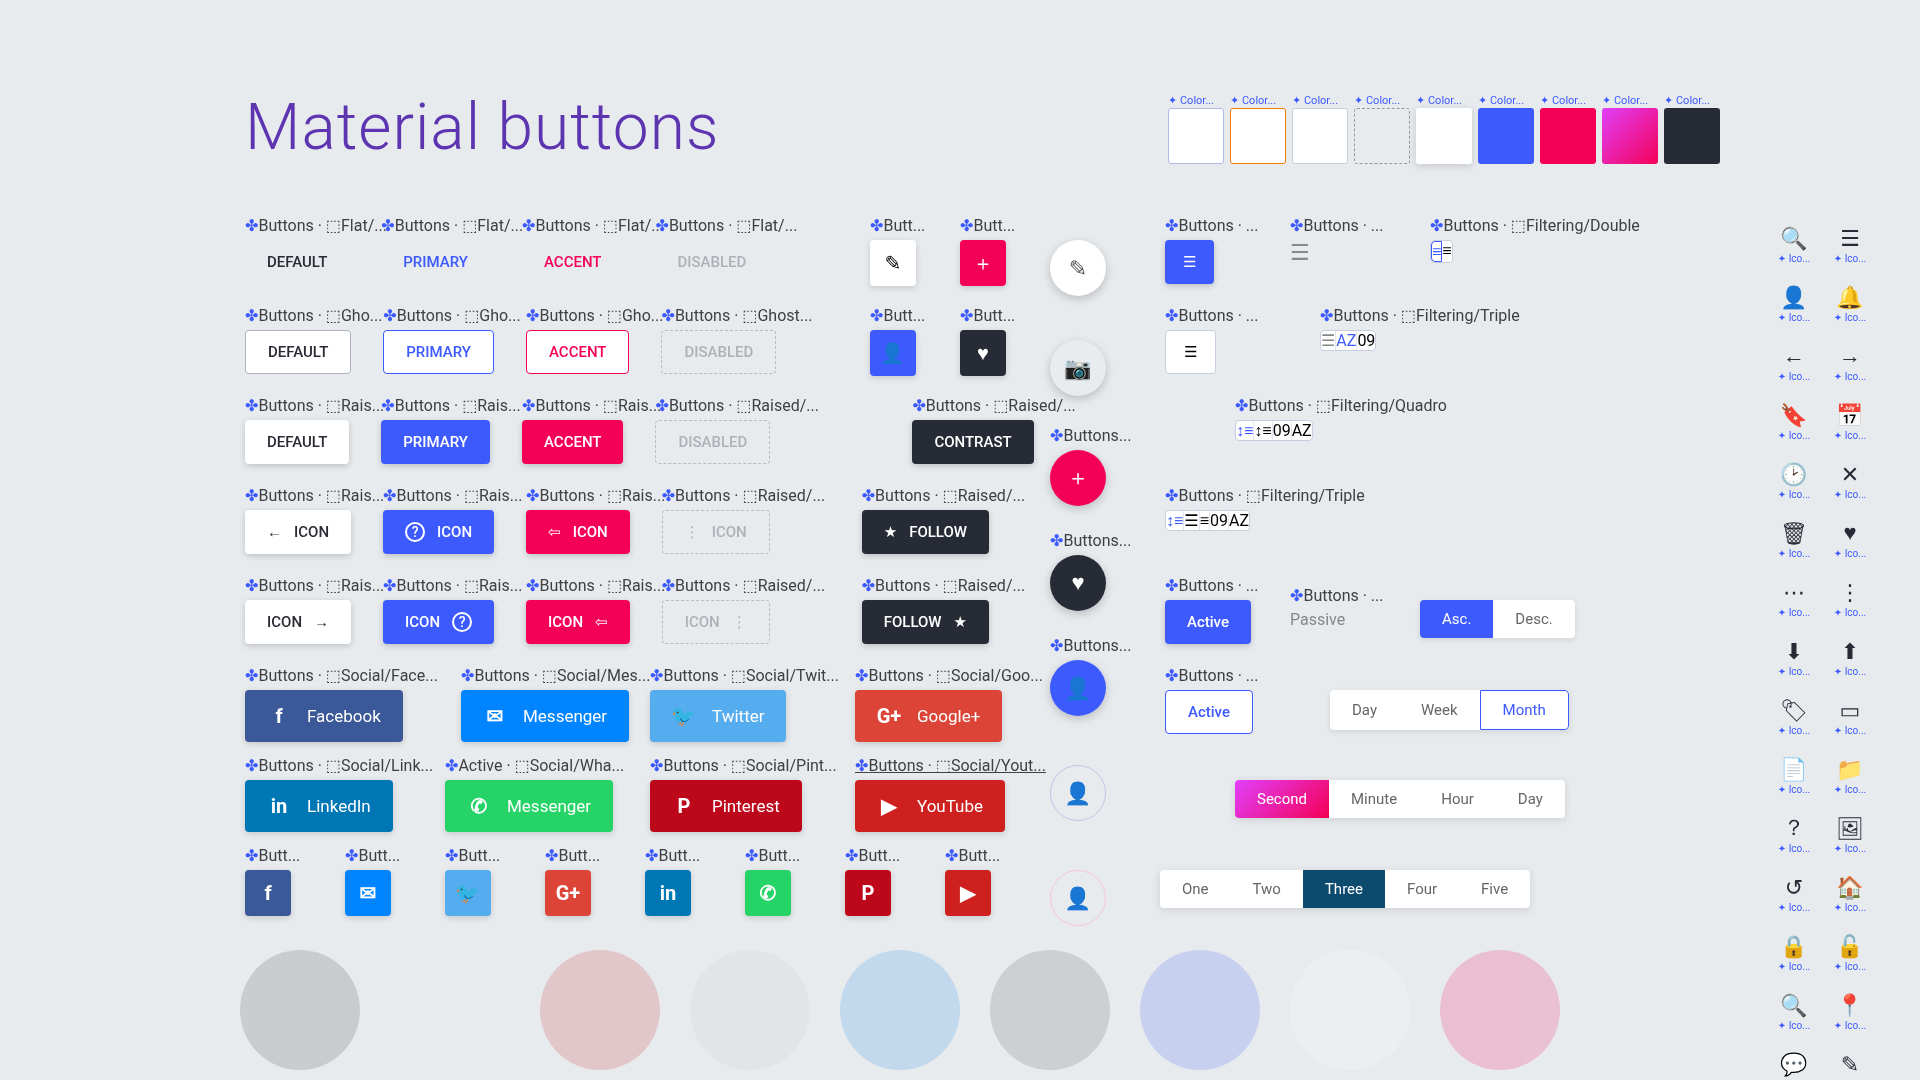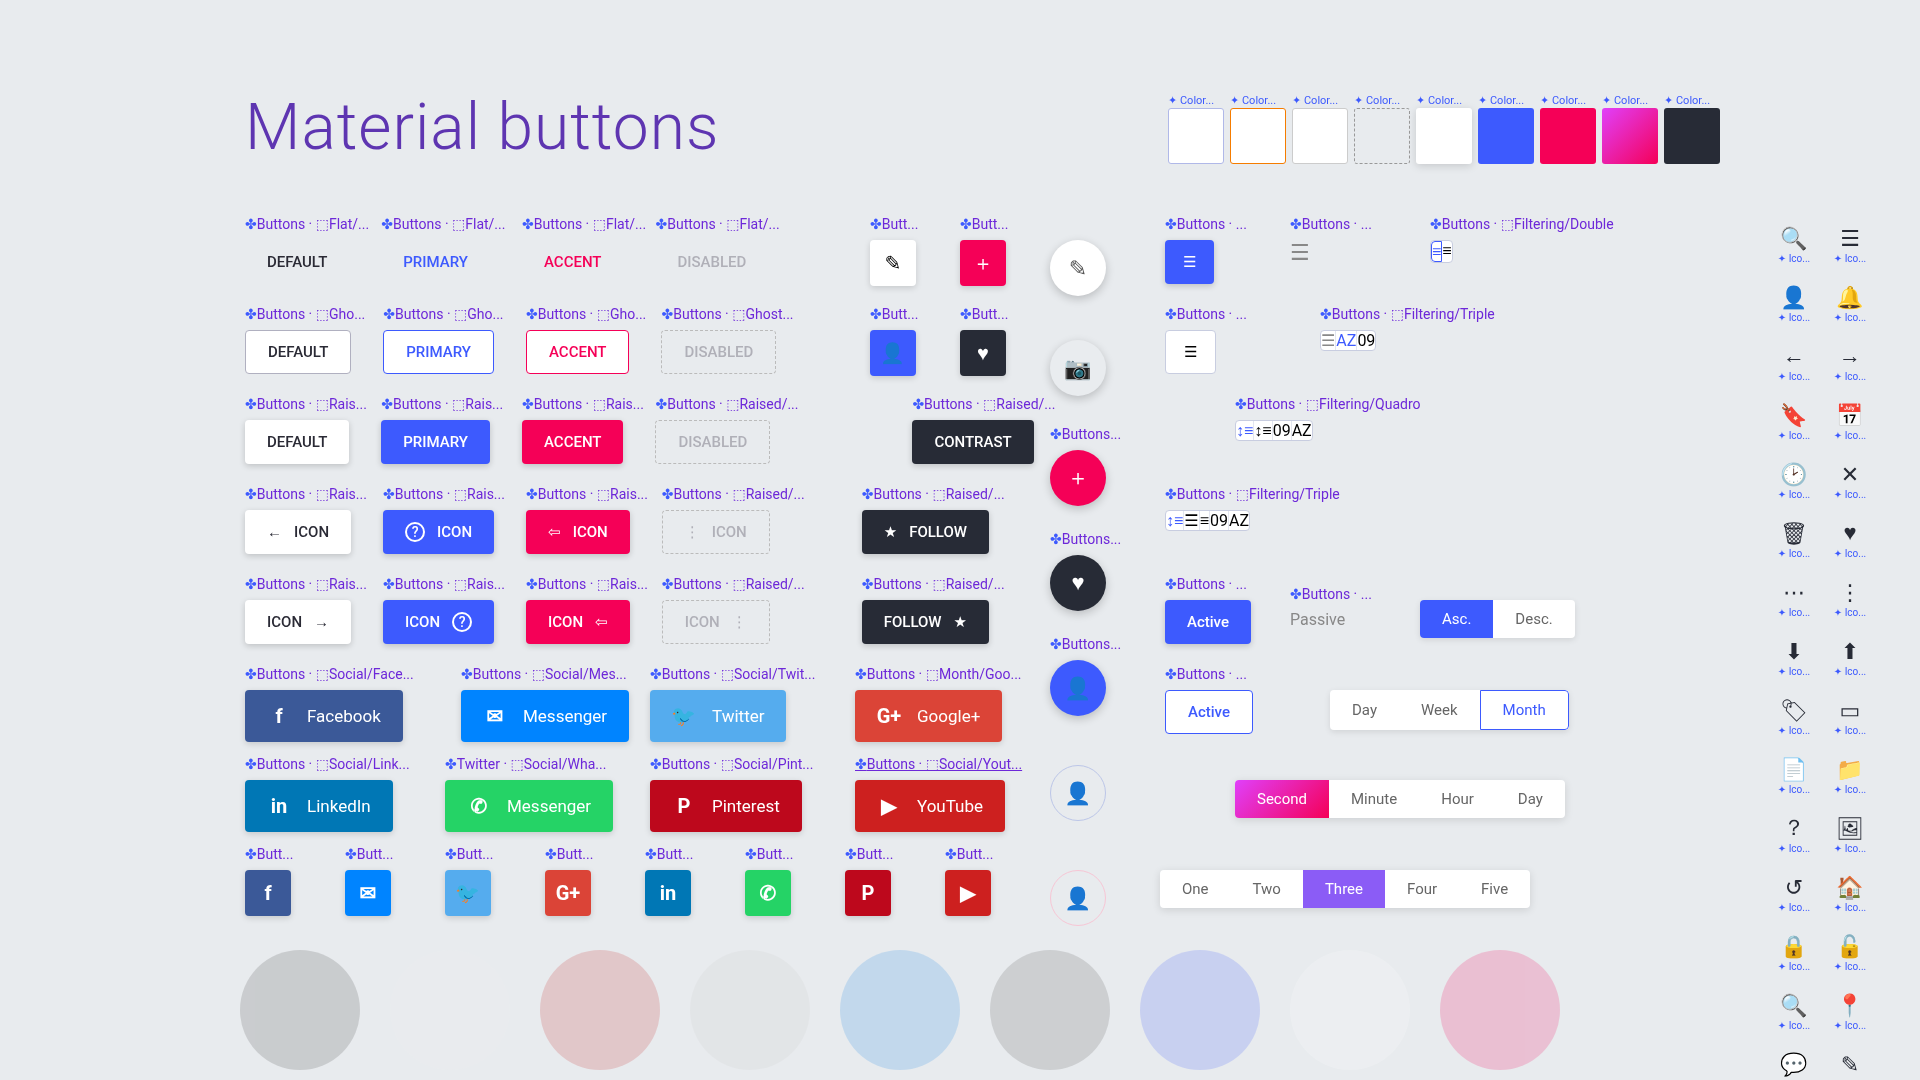--- a/index.html
+++ b/index.html
@@ -1,19 +1,19 @@
 <!DOCTYPE html>
 <html><head>
 <meta charset="utf-8">
 <style>
   * { box-sizing: border-box; margin: 0; padding: 0; font-family: -apple-system, BlinkMacSystemFont, "Segoe UI", Roboto, Helvetica, Arial, sans-serif; }
   body { background: #e8ebee; width: 1920px; height: 1080px; overflow: hidden; position: relative; }
   .title { position: absolute; left: 245px; top: 90px; font-size: 64px; font-weight: 300; color: #5E35B1; letter-spacing: 1px; }
 
-  .lbl { position: absolute; font-size: 14px; color: #6d28d9; white-space: nowrap; }
+  .lbl { position: absolute; font-size: 16px; color: #404040; white-space: nowrap; }
   .lbl::before { content:"\2724 "; color:#3D5AFE; }
 
   .swatches { position: absolute; left: 1124px; top: 108px; display:flex; gap:6px;margin-left:44px; }
   .swatch { width:56px; height:56px; border-radius:3px; }
   .sw-lbl { position:absolute; top:-14px; left:0; font-size:11px; color:#3D5AFE; }
   .sw-wrap { position:relative; }
 
   .btn { display:inline-flex; align-items:center; justify-content:center; height:44px; padding:0 22px; border-radius:4px; font-size:15px; font-weight:500; cursor:pointer; border:none; background:transparent; }
   .btn-flat { background:transparent; }
   .btn-ghost { border:1px solid #b0b0c0; background:#fff; }
@@ -354,21 +354,21 @@
       <div class="seg-item">Minute</div>
       <div class="seg-item">Hour</div>
       <div class="seg-item">Day</div>
     </div>
 </div>
 
 <div class="grp" style="left:1160px; top:870px;">
   <div class="seg" id="num5" style="box-shadow:0 2px 8px rgba(0,0,0,0.12);">
       <div class="seg-item">One</div>
       <div class="seg-item">Two</div>
-      <div class="seg-item" style="background: #8b5cf6; color: rgb(255, 255, 255);">Three</div>
+      <div class="seg-item" style="background: #0c4a6e; color: rgb(255, 255, 255);">Three</div>
       <div class="seg-item">Four</div>
       <div class="seg-item">Five</div>
     </div>
 </div>
 
 <div class="grp" style="left:245px; top:690px;">
   <div class="lbl" style="top:-24px;">Buttons · ⬚Social/Face...</div>
   <div class="social" style="background:#3b5998;">
       <span class="ic">f</span>
       <span>Facebook</span>
@@ -382,36 +382,36 @@
     </div>
 </div>
 <div class="grp" style="left:650px; top:690px;">
   <div class="lbl" style="top:-24px;">Buttons · ⬚Social/Twit...</div>
   <div class="social" style="background:#55ACEE;">
       <span class="ic">🐦</span>
       <span>Twitter</span>
     </div>
 </div>
 <div class="grp" style="left:855px; top:690px;">
-  <div class="lbl" style="top:-24px;">Buttons · ⬚Month/Goo...</div>
+  <div class="lbl" style="top:-24px;">Buttons · ⬚Social/Goo...</div>
   <div class="social" style="background:#DB4437;">
       <span class="ic">G+</span>
       <span>Google+</span>
     </div>
 </div>
 
 <div class="grp" style="left:245px; top:780px;">
   <div class="lbl" style="top:-24px;">Buttons · ⬚Social/Link...</div>
   <div class="social" style="background:#0077B5;">
       <span class="ic">in</span>
       <span>LinkedIn</span>
     </div>
 </div>
 <div class="grp" style="left:445px; top:780px;">
-  <div class="lbl" style="top:-24px;">Twitter · ⬚Social/Wha...</div>
+  <div class="lbl" style="top:-24px;">Active · ⬚Social/Wha...</div>
   <div class="social" style="background:#25D366;">
       <span class="ic">✆</span>
       <span>Messenger</span>
     </div>
 </div>
 <div class="grp" style="left:650px; top:780px;">
   <div class="lbl" style="top:-24px;">Buttons · ⬚Social/Pint...</div>
   <div class="social" style="background:#BD081C;">
       <span class="ic">P</span>
       <span>Pinterest</span>

